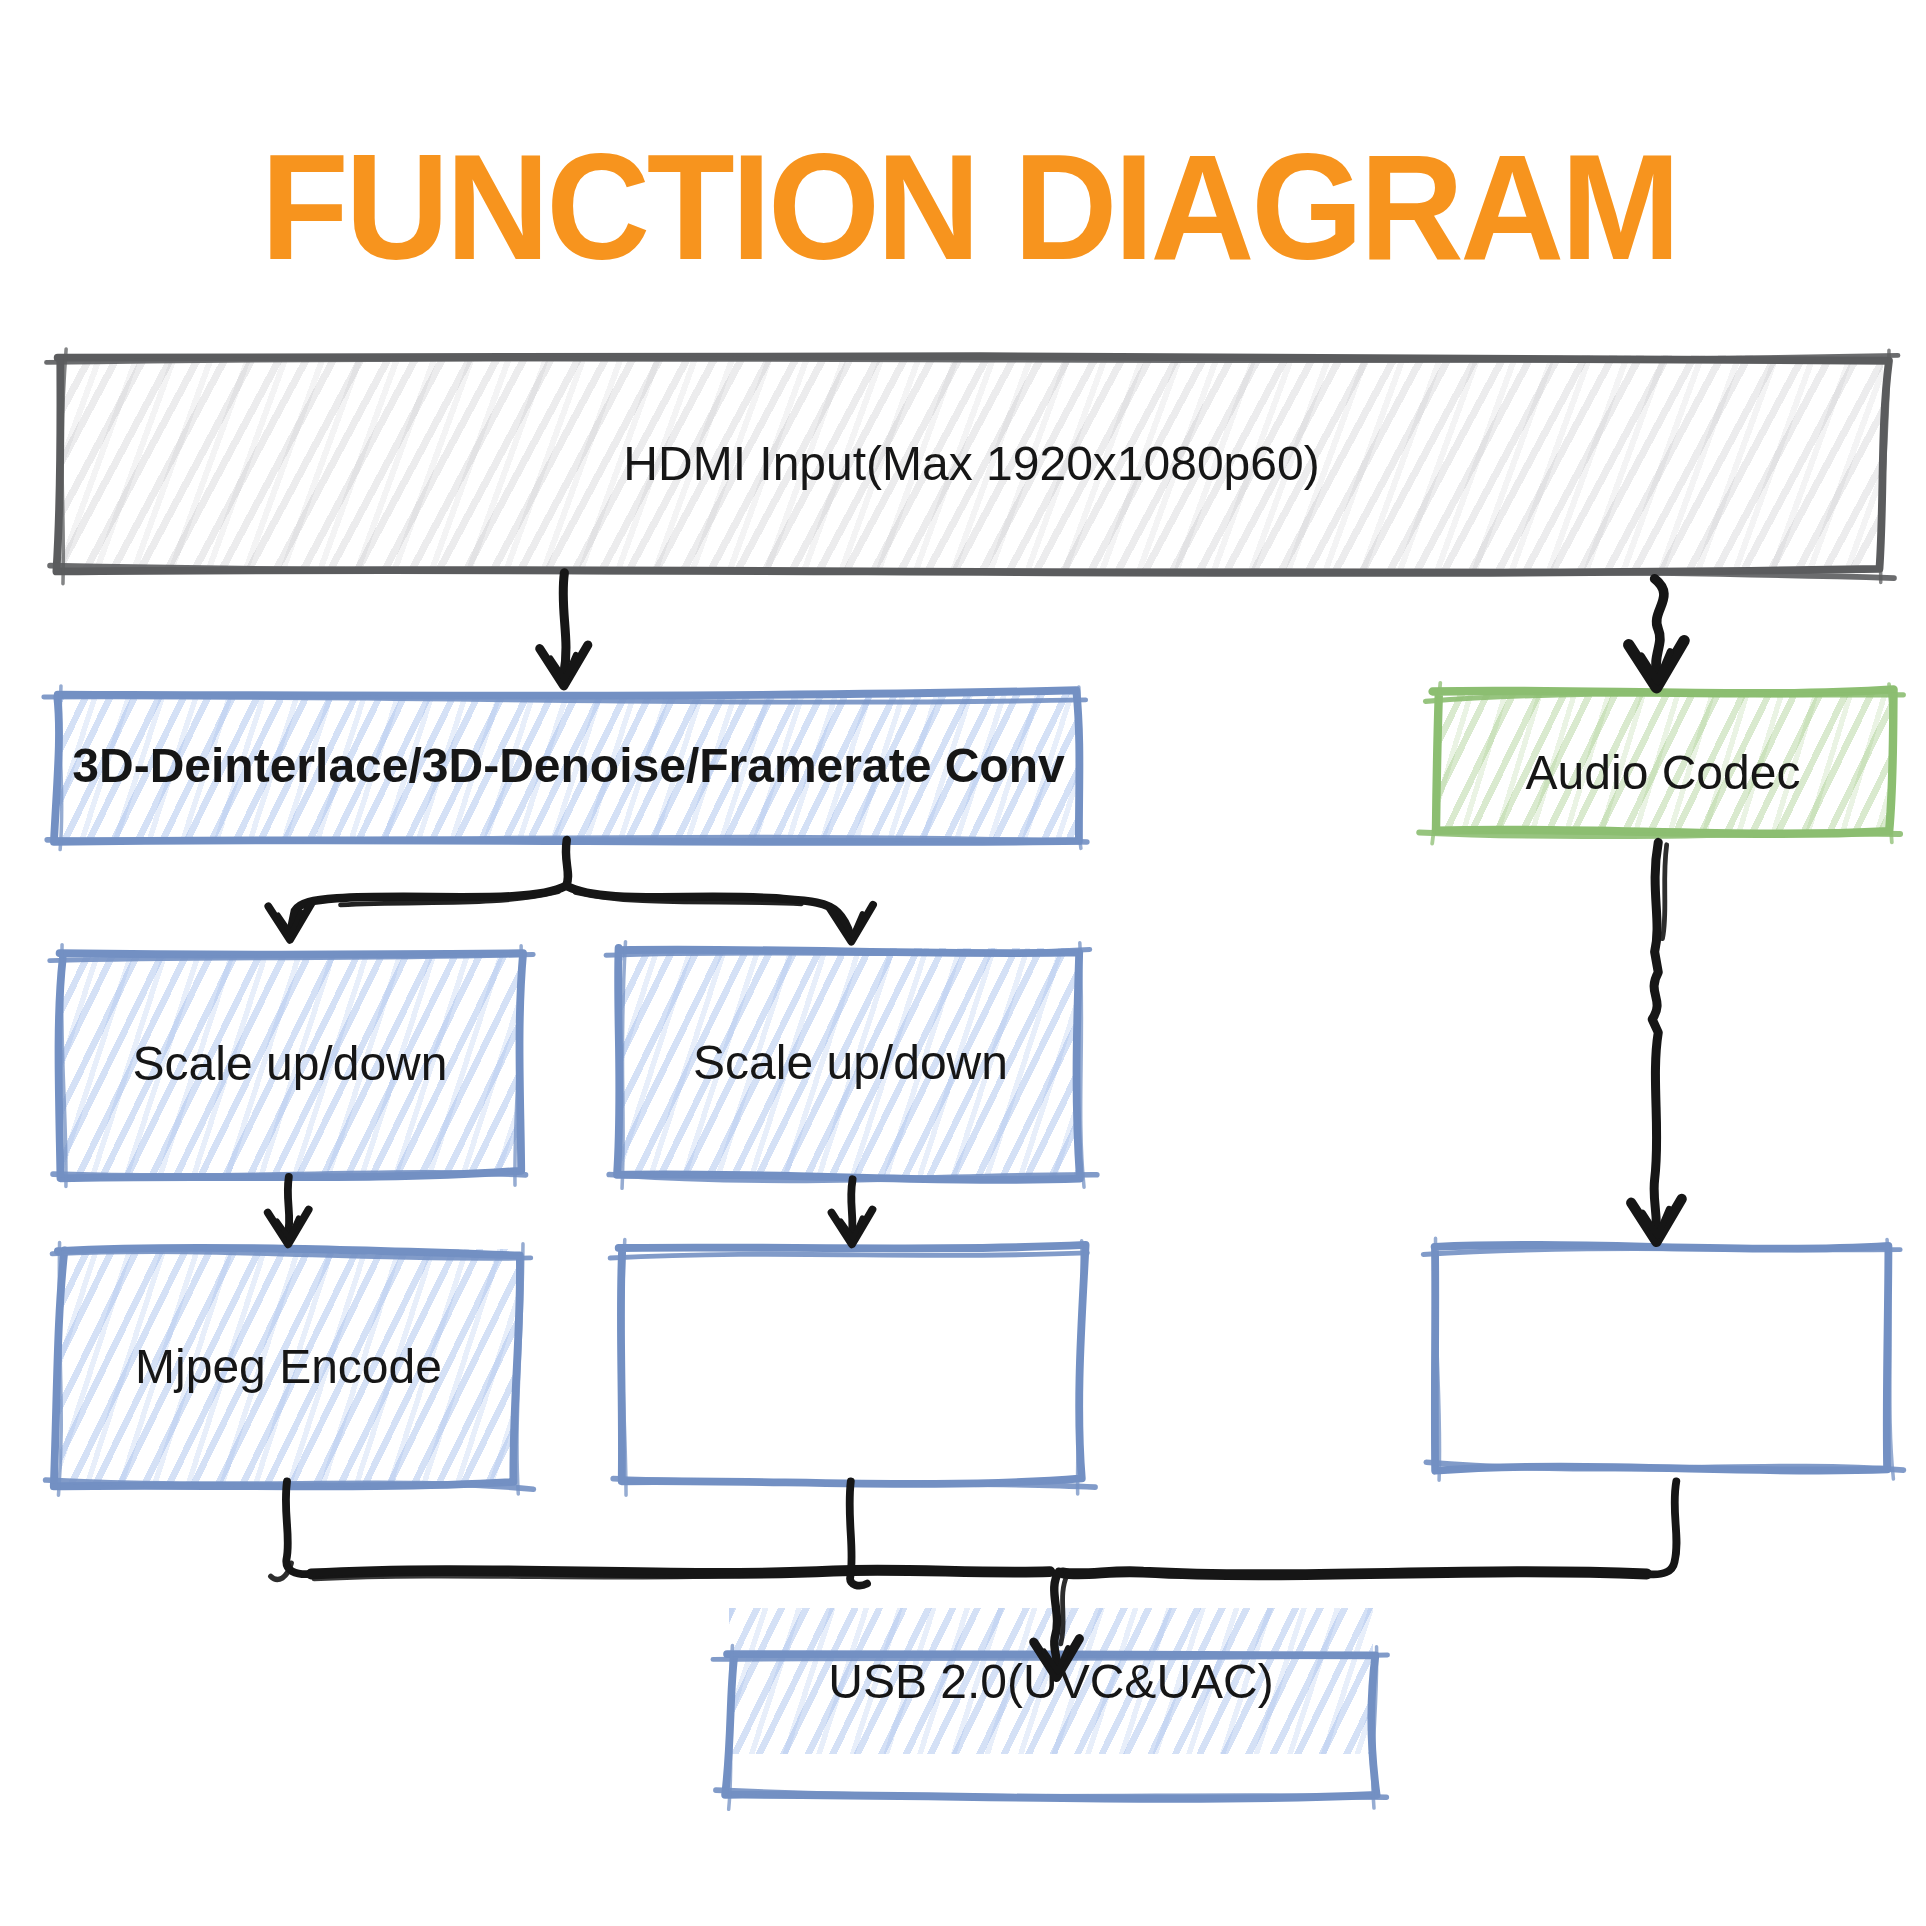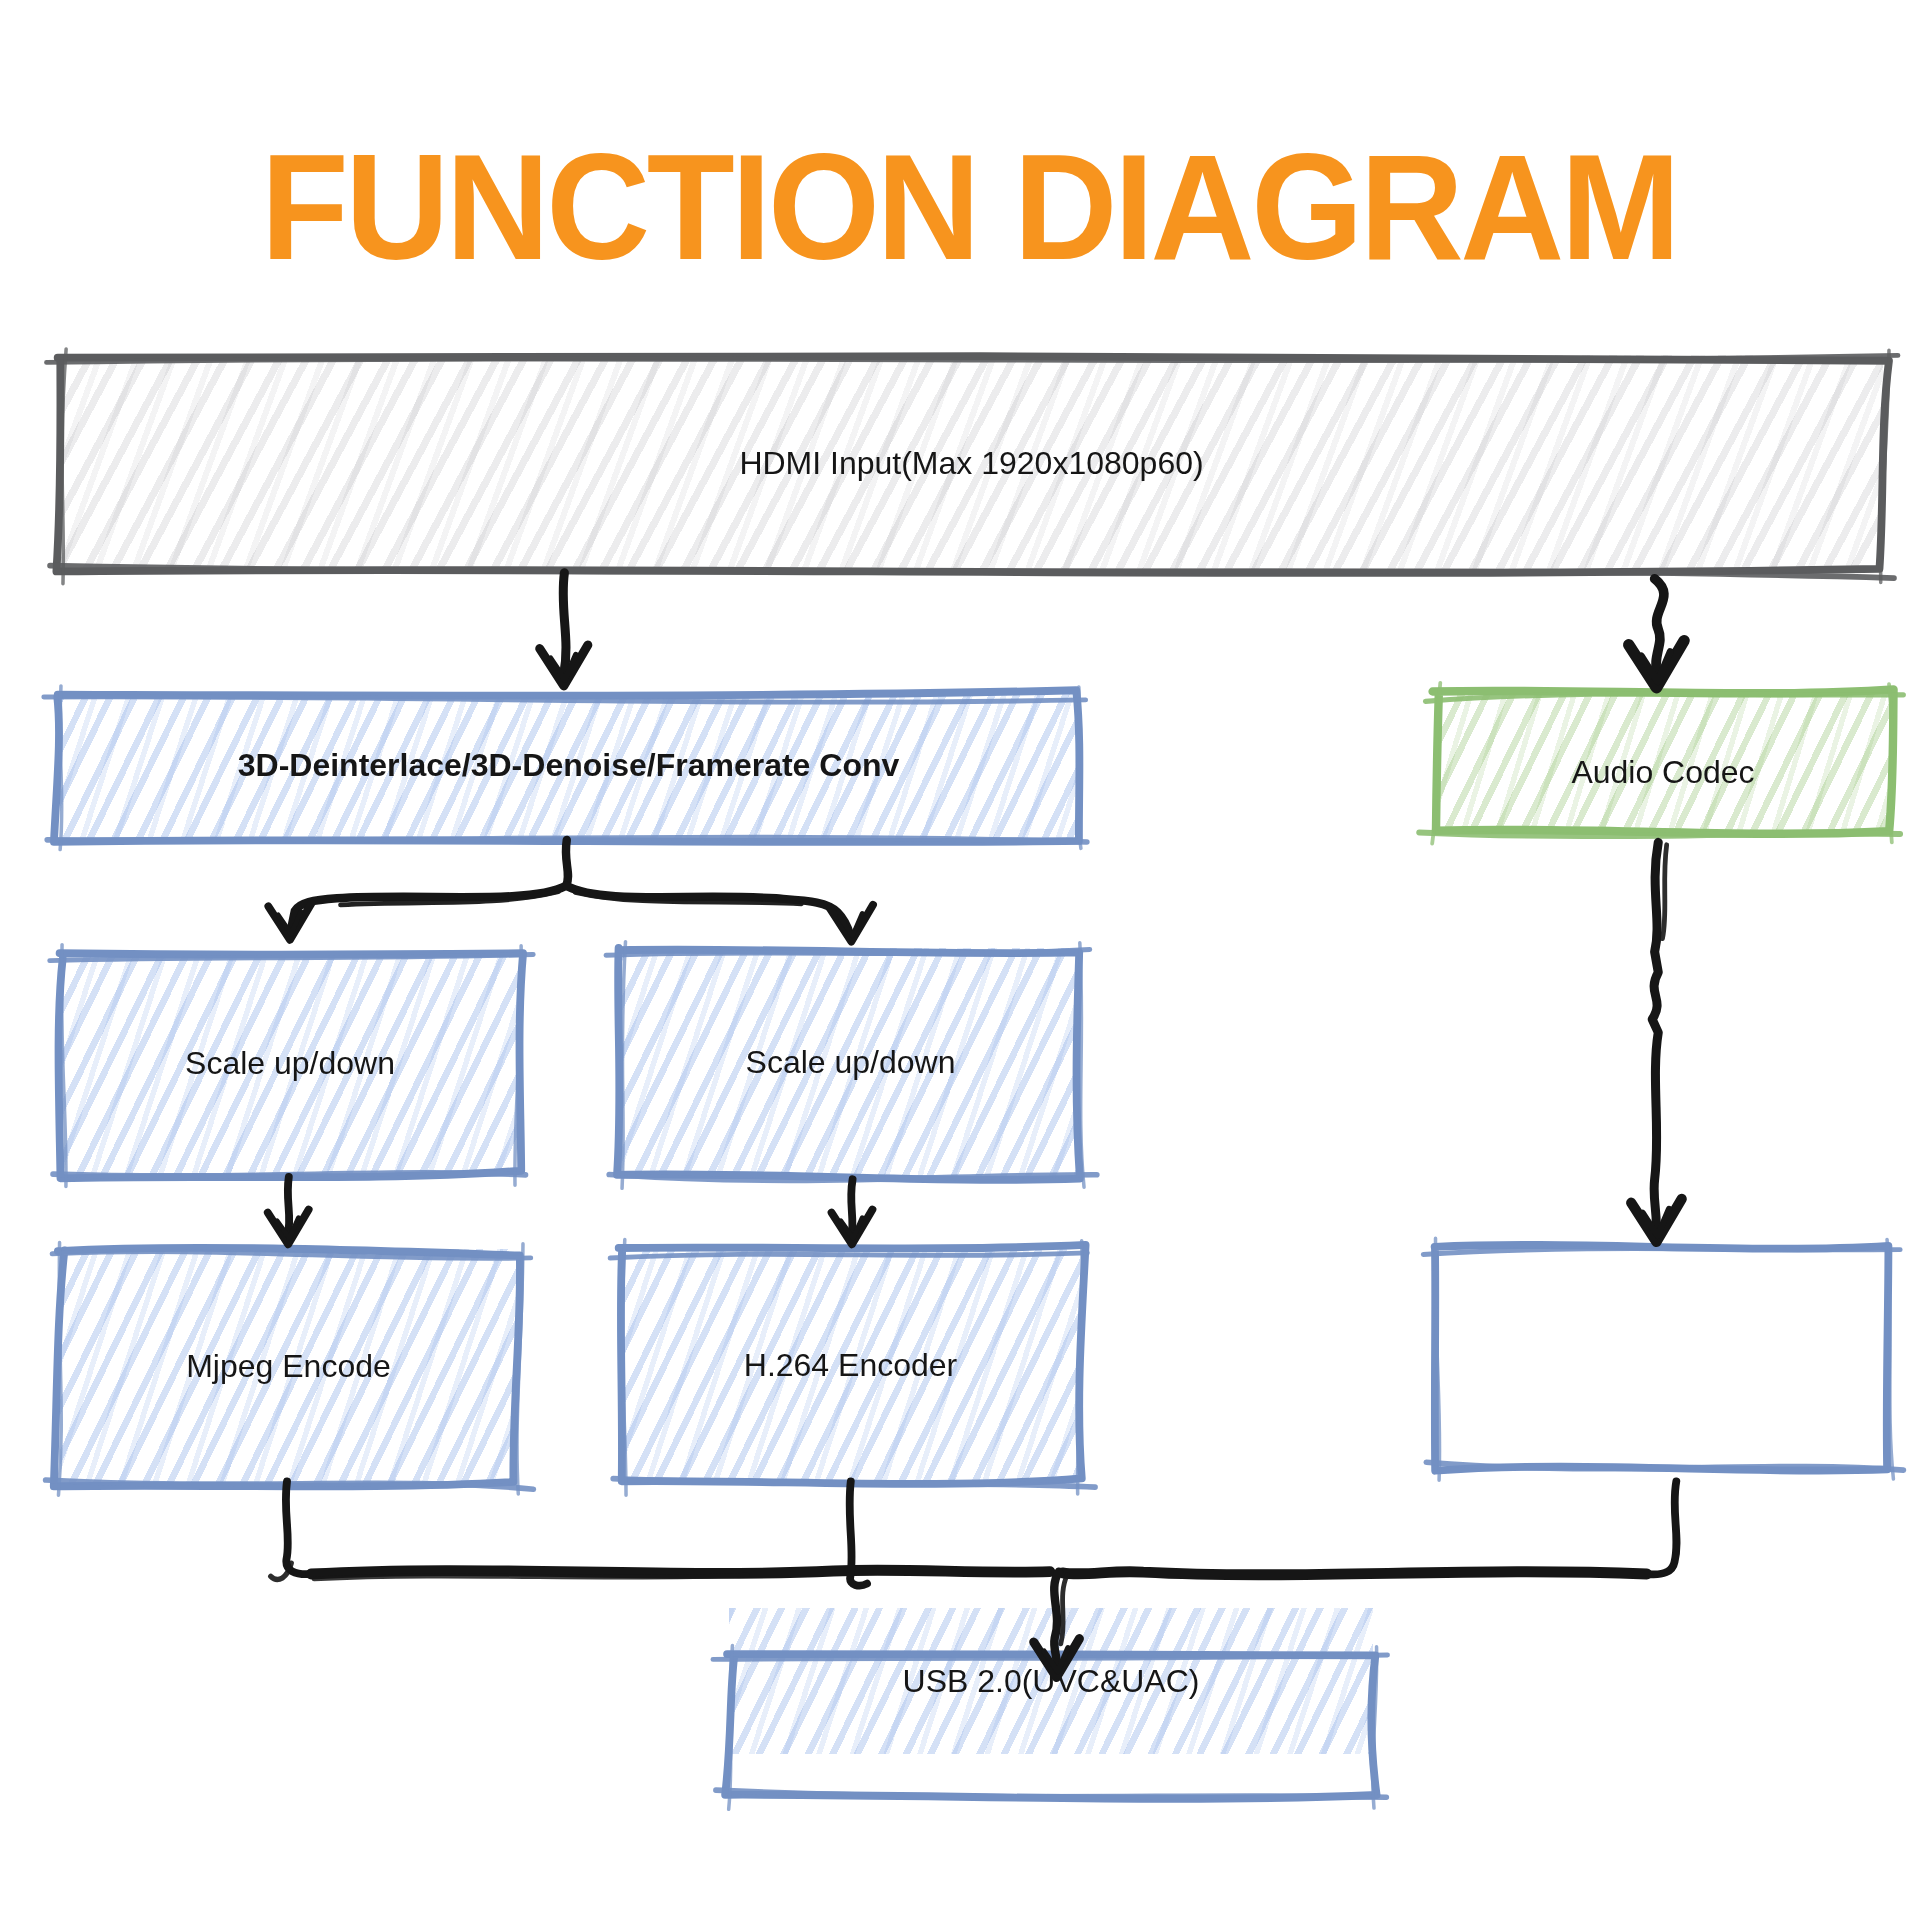--- a/index.html
+++ b/index.html
@@ -2,21 +2,21 @@
 <html style="font-size:9.6px"><head>
 <meta charset="utf-8">
 <style>
   html,body{margin:0;padding:0;background:#ffffff;}
   .stage{position:relative;width:1926px;height:1926px;background:#ffffff;overflow:hidden;
          font-family:"Liberation Sans", sans-serif;padding-left:12px;}
   .page-title{position:absolute;left:0;top:125px;width:100%;text-align:center;
     font-size:150px;font-weight:bold;letter-spacing:-3.6px;line-height:164px;
     transform:scaleX(.96);transform-origin:center;white-space:nowrap;}
   .node{position:absolute;display:flex;align-items:center;justify-content:center;}
-  .node span{font-size:32px;color:#161616;white-space:nowrap;}
+  .node span{font-size:48px;color:#161616;white-space:nowrap;}
   .hatch-blue{background:
     repeating-linear-gradient(116deg, rgba(148,179,232,.40) 0 6.6px, rgba(0,0,0,0) 6.6px 22px),
     repeating-linear-gradient(108deg, rgba(148,179,232,.22) 0 5.4px, rgba(0,0,0,0) 5.4px 32px),
     #ffffff;}
   .hatch-green{background:
     repeating-linear-gradient(116deg, rgba(150,196,120,.36) 0 6.6px, rgba(0,0,0,0) 6.6px 23px),
     repeating-linear-gradient(107deg, rgba(150,196,120,.20) 0 5.4px, rgba(0,0,0,0) 5.4px 33px),
     #ffffff;}
   .hatch-gray{background:
     repeating-linear-gradient(118deg, rgba(128,128,136,.15) 0 7.2px, rgba(0,0,0,0) 7.2px 24px),
@@ -48,23 +48,20 @@
   </div>
 
   <div class="node hatch-blue" style="left:621px; top:948px; width:459px;  height:229px;">
     <span style="color: rgb(22, 22, 22);">Scale up/down</span>
   </div>
 
   <div class="node hatch-blue" style="left:60px;  top:1249px; width:457px;  height:235px;text-align:center;">
     <span style="color: rgb(22, 22, 22);">Mjpeg Encode</span>
   </div>
 
-  <div class="node hatch-blue" style="left:621px; top:1246px; width:459px;  height:238px;">
-    <span style="color: rgb(22, 22, 22);">H.264 Encoder</span>
-  </div>
 
 
   <div class="node hatch-blue" style="left:729px; top:1608px; width:644px; height:146px;">
     <span style="color: rgb(22, 22, 22);">USB 2.0(UVC&amp;UAC)</span>
   </div>
 
   <svg class="lines" width="1926" height="1926" viewBox="0 0 3201 3201">
       <path d="M 95.84529679268599 594.4209332056344
     C 1009 587.6211960911751, 2221 593.2007507644594, 3139.4432993009686 599.5460324026644
     C 3125.362132564187 708.8, 3131.483491014689 827.6, 3123.6583131179214 945.4196956045926

